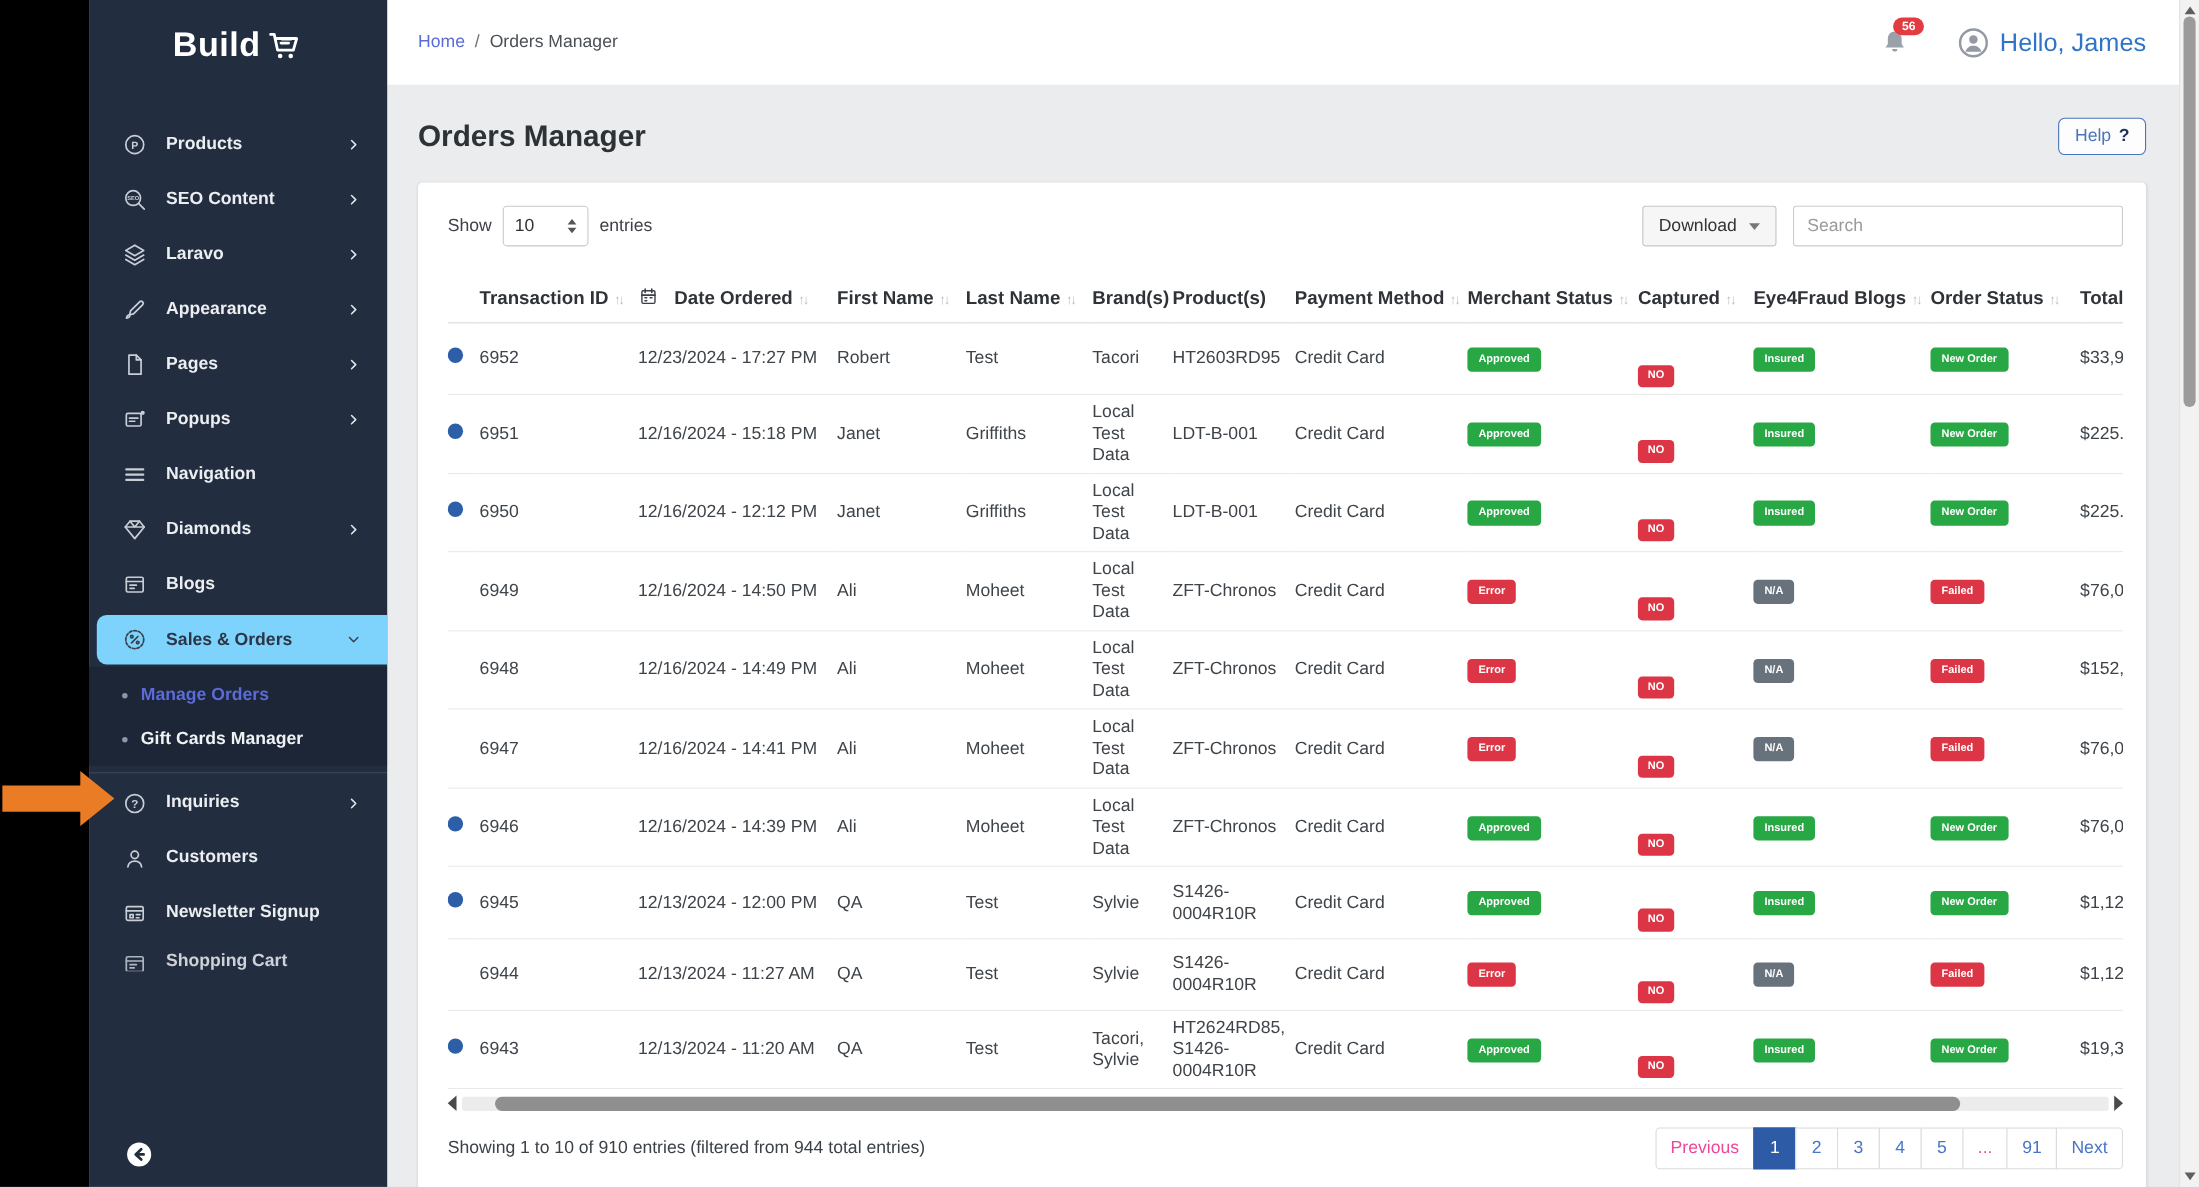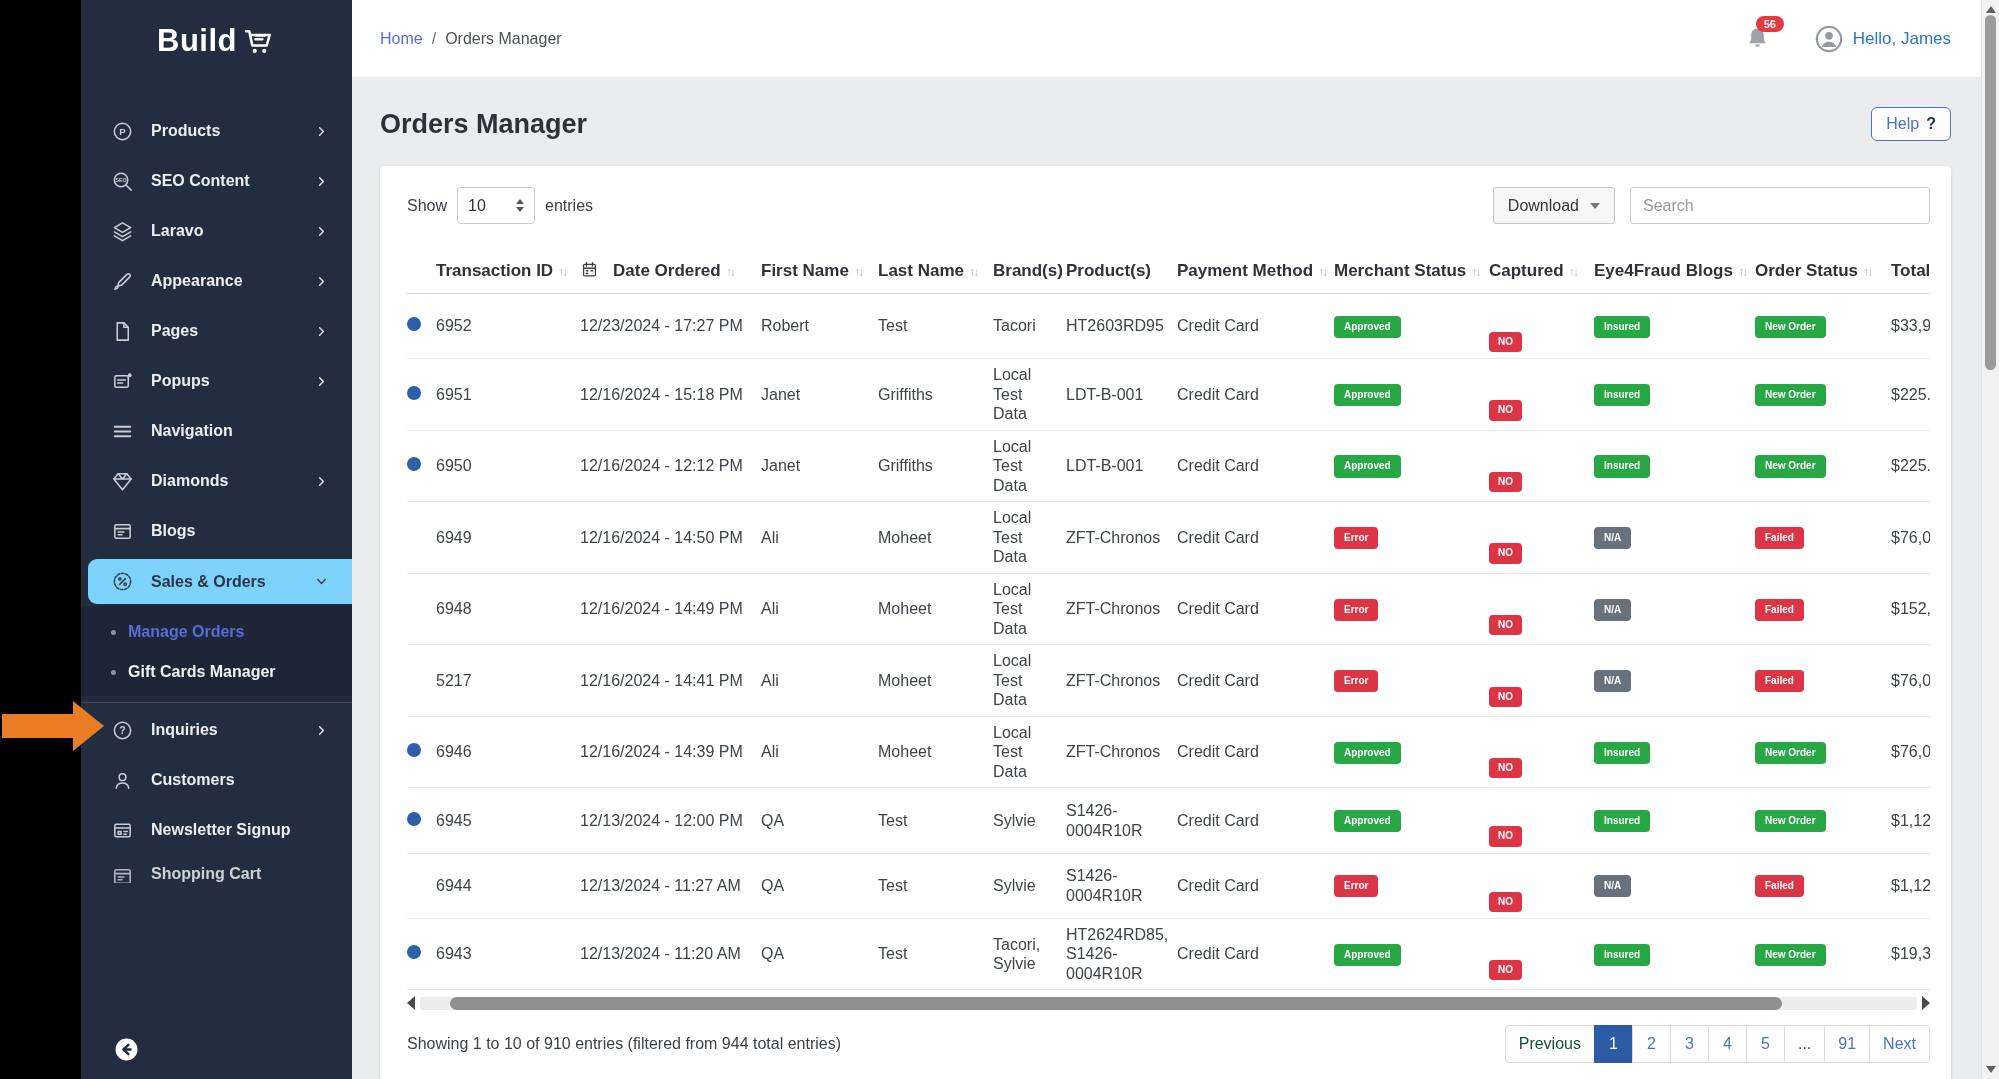--- a/index.html
+++ b/index.html
@@ -41,21 +41,21 @@
   .breadcrumb{display:flex;align-items:center;font-size:16px;}
   .bc-home{color:#5b6bd8;cursor:pointer;}
   .bc-sep{color:#6a6f75;margin:0 9px;}
   .bc-cur{color:#4b5056;}
   .top-right{margin-left:auto;display:flex;align-items:center;}
   .bell-wrap{position:relative;margin-right:44px;cursor:pointer;}
   .bell-wrap svg{width:27px;height:27px;color:#9aa1aa;display:block;}
   .notif-badge{position:absolute;top:-9px;left:12px;background:#e23b42;color:#fff;font-size:11px;font-weight:bold;padding:2px 8px;border-radius:9px;}
   .avatar{width:28px;height:28px;margin-right:10px;cursor:pointer;}
   .avatar svg{width:100%;height:100%;color:#939aa3;}
-  .greeting{font-size:17px;color:#2e74c8;cursor:pointer;}
+  .greeting{font-size:23px;color:#2e74c8;cursor:pointer;}
 
   .content{flex:1;padding:30px 30px 0 28px;}
   .page-head{display:flex;align-items:center;justify-content:space-between;margin-bottom:25px;}
   .page-title{font-size:27px;font-weight:bold;color:#2d3237;margin:0;}
   .help-btn{background:#fdfdfe;border:1.5px solid #4a74bc;border-radius:6px;padding:7px 14px;font-size:16px;color:#4a74bc;cursor:pointer;display:flex;align-items:center;gap:7px;}
   .help-q{font-weight:bold;color:#20315e;}
 
   
   .card{background:#fff;border-radius:4px;box-shadow:0 1px 3px rgba(0,0,0,.12);padding:21px 21px 26px 27px;}
   .controls{display:flex;align-items:center;margin-bottom:36px;}
@@ -95,21 +95,21 @@
   .hs-track{flex:1;height:13px;background:#ececec;border-radius:3px;position:relative;cursor:pointer;}
   .hs-thumb{position:absolute;left:2%;top:0;width:89%;height:13px;background:#8f8f8f;border-radius:7px;cursor:grab;}
 
   
   .tfooter{display:flex;align-items:center;justify-content:space-between;margin-top:14px;}
   .showing{font-size:16px;color:#3b4147;}
   .pagination{display:flex;}
   .pg{height:38px;min-width:39px;padding:0 13px;border:1px solid #dcdcdc;background:#fff;display:flex;align-items:center;justify-content:center;font-size:16px;color:#4a74c9;margin-left:-1px;cursor:pointer;}
   .pg:first-child{border-radius:4px 0 0 4px;margin-left:0;}
   .pg:last-child{border-radius:0 4px 4px 0;}
-  .pg.prev,.pg.dots{color:#14532d;}
+  .pg.prev,.pg.dots{color:#ec4899;}
   .pg.active{background:#2d5ba5;border-color:#2d5ba5;color:#fff;}
 
   
   .browser-scrollbar{width:18px;flex:0 0 18px;background:#f2f2f3;border-left:1px solid #e2e2e2;position:relative;}
   .sb-up{position:absolute;top:6px;left:4px;width:0;height:0;border-left:5px solid transparent;border-right:5px solid transparent;border-bottom:7px solid #5f5f5f;cursor:pointer;}
   .sb-down{position:absolute;bottom:6px;left:4px;width:0;height:0;border-left:5px solid transparent;border-right:5px solid transparent;border-top:7px solid #5f5f5f;cursor:pointer;}
   .sb-thumb{position:absolute;top:15px;left:3px;width:11px;height:355px;background:#9b9b9b;border-radius:6px;cursor:grab;}
 </style>
 </head>
 <body>
@@ -492,21 +492,21 @@
                   <td>ZFT-Chronos</td>
                   <td>Credit Card</td>
                   <td><span class="badge b-red">Error</span></td>
                   <td><span class="badge b-red sm">NO</span></td>
                   <td><span class="badge b-gray">N/A</span></td>
                   <td><span class="badge b-red">Failed</span></td>
                   <td class="t-total">$152,0</td>
                 </tr>
                 <tr>
                   <td></td>
-                  <td>5217</td>
+                  <td>6947</td>
                   <td>12/16/2024 - 14:41 PM</td>
                   <td>Ali</td>
                   <td>Moheet</td>
                   <td>Local Test Data</td>
                   <td>ZFT-Chronos</td>
                   <td>Credit Card</td>
                   <td><span class="badge b-red">Error</span></td>
                   <td><span class="badge b-red sm">NO</span></td>
                   <td><span class="badge b-gray">N/A</span></td>
                   <td><span class="badge b-red">Failed</span></td>

